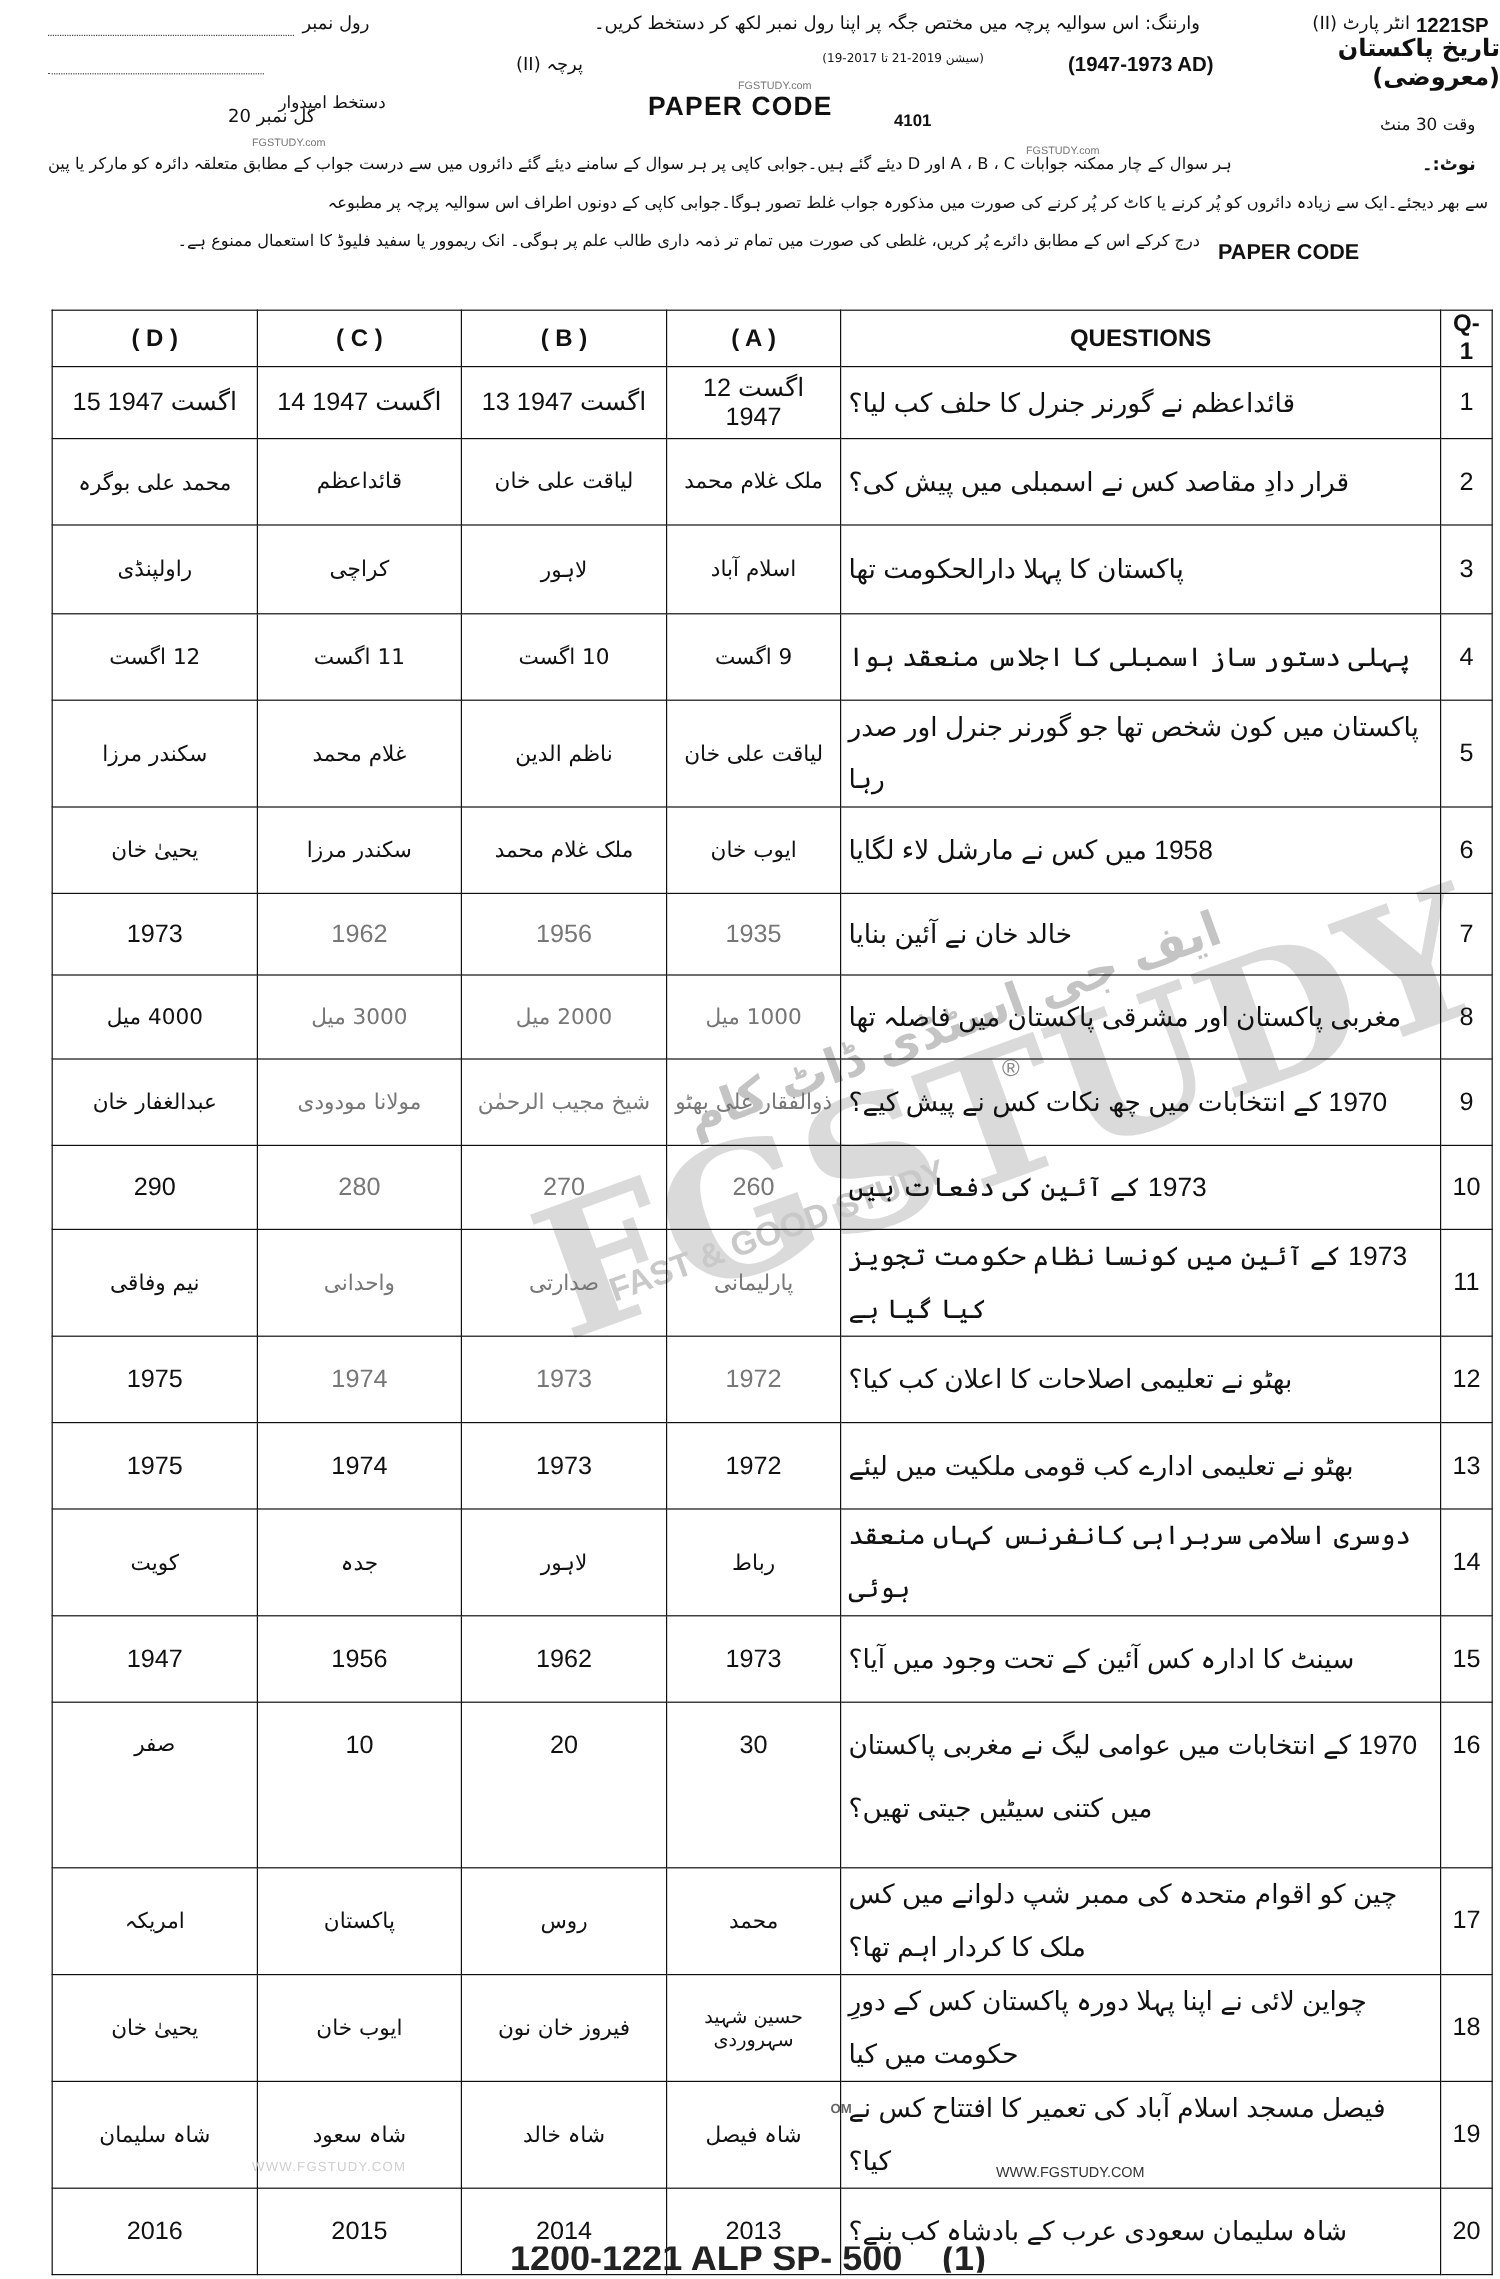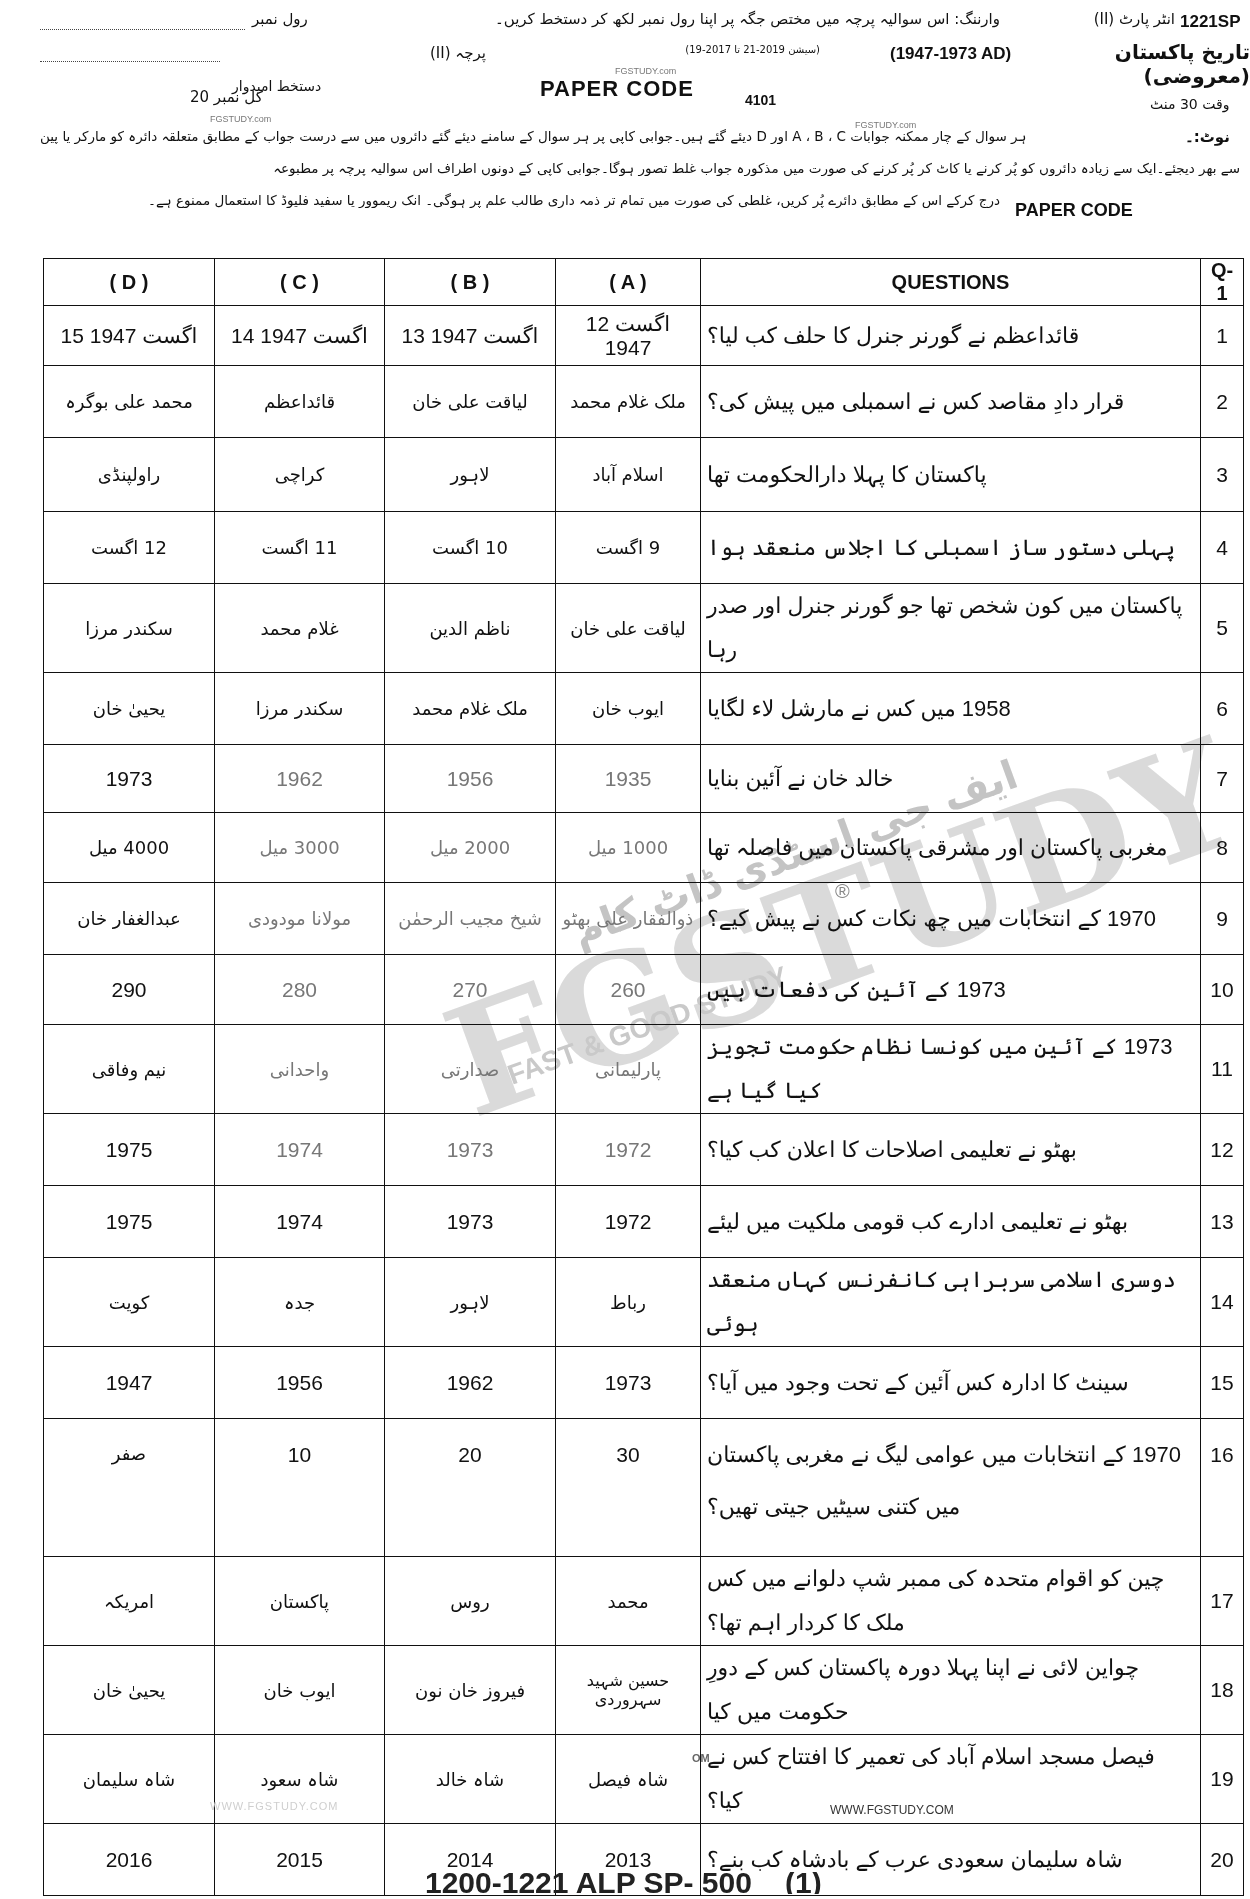--- a/index.html
+++ b/index.html
@@ -29,21 +29,21 @@
 <div class="abs bold" style="left:1180px;top:12px;font-size:17px;">1221SP</div>
 <div class="abs urdu hdr-line" style="right:75px;top:10px;font-size:15px;">انٹر پارٹ (II)</div>
 <div class="abs urdu hdr-line" style="left:400px;top:10px;font-size:15px;width:600px;text-align:right;">وارننگ: اس سوالیہ پرچہ میں مختص جگہ پر اپنا رول نمبر لکھ کر دستخط کریں۔</div>
 
 <div class="abs urdu" style="left:252px;top:10px;font-size:15px;">رول نمبر</div>
 <span class="abs dots" style="left:40px;top:28px;width:205px;"></span>
 
 <div class="abs urdu" style="left:232px;top:44px;font-size:14px;margin-top:34px;">دستخط امیدوار</div>
 <span class="abs dots" style="left:40px;top:60px;width:180px;"></span>
 
-<div class="abs urdu bold" style="left:1080px;top:40px;font-size:20px;">تاریخ پاکستان (معروضی)</div>
+<div class="abs urdu bold" style="left:1080px;top:28px;font-size:20px;">تاریخ پاکستان (معروضی)</div>
 <div class="abs bold" style="left:890px;top:44px;font-size:17px;">(1947-1973 AD)</div>
 <div class="abs urdu" style="left:590px;top:44px;font-size:10px;width:230px;">(سیشن 2019-21 تا 2017-19)</div>
 <div class="abs urdu" style="left:430px;top:44px;font-size:15px;">پرچہ (II)</div>
 <div class="abs" style="left:615px;top:66px;font-size:9px;color:#777;">FGSTUDY.com</div>
 
 <div class="abs bold" style="left:540px;top:76px;font-size:22px;letter-spacing:1px;">PAPER CODE</div>
 <div class="abs bold" style="left:745px;top:92px;font-size:14px;">4101</div>
 <div class="abs urdu" style="left:1150px;top:96px;font-size:14px;">وقت 30 منٹ</div>
 <div class="abs urdu" style="left:190px;top:88px;font-size:15px;">کل نمبر 20</div>
 <div class="abs" style="left:210px;top:114px;font-size:9px;color:#777;">FGSTUDY.com</div>

